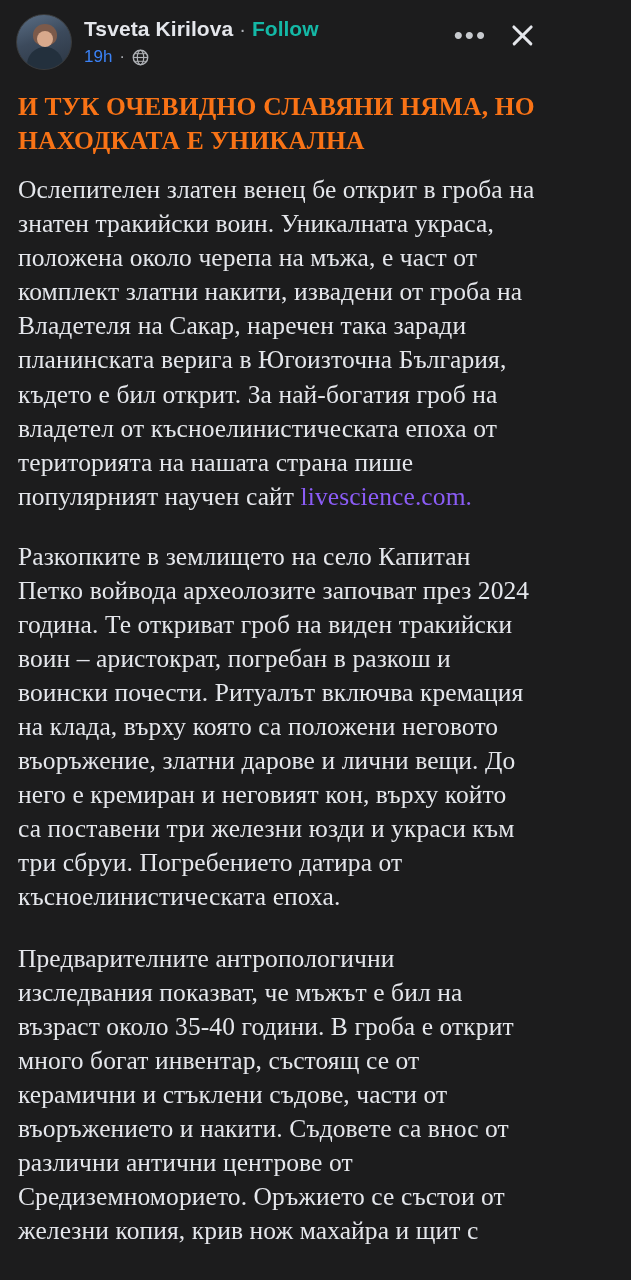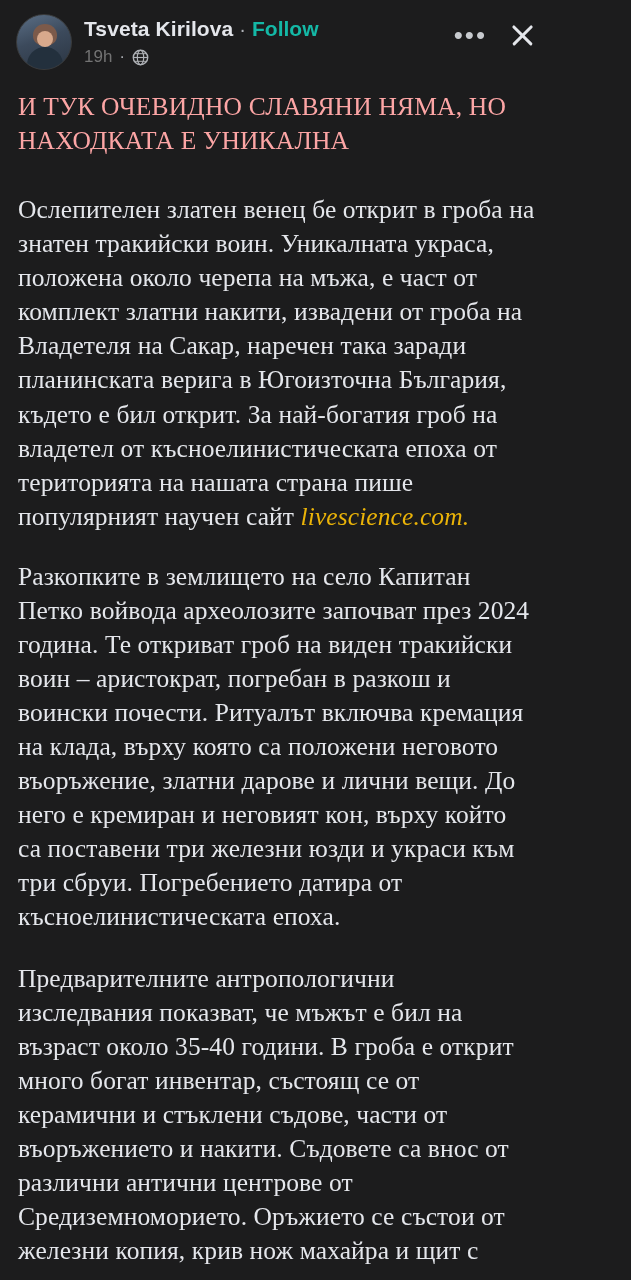--- a/index.html
+++ b/index.html
@@ -99,21 +99,21 @@
     cursor: pointer;
   }
   .meta-row {
     display: flex;
     align-items: center;
     gap: 7px;
     margin-top: 6px;
   }
   .time {
     font-size: 17px;
-    color: #737373;
+    color: #3b82f6;
   }
   .meta-dot {
     font-size: 16px;
     color: #b0b3b8;
   }
   .globe-icon {
     width: 17px;
     height: 17px;
     display: inline-block;
   }
@@ -152,37 +152,37 @@
 
   .body {
     padding: 14px 18px 0 18px;
     overflow: hidden;
     flex: 1 1 auto;
   }
   .post-title {
     font-family: "Liberation Serif", serif;
     font-size: 25.5px;
     line-height: 1.32;
-    color: #fca5a5;
-    margin-bottom: 36px;
+    color: #f97316;
+    margin-bottom: 16px;
     letter-spacing: 0.2px;
+    font-weight: bold;
   }
   .para {
     font-family: "Liberation Serif", serif;
     font-size: 25.5px;
     line-height: 1.335;
     color: #e4e6eb;
     margin-bottom: 26px;
     letter-spacing: 0.1px;
   }
   .para:last-child { margin-bottom: 0; margin-top: 28px; }
   .link {
-    color: #eab308;
-    cursor: pointer;
-    font-style: italic;
+    color: #8b5cf6;
+    cursor: pointer;
   }
 </style>
 </head>
 <body>
 
 <div class="post-view">
 
   <div class="header">
     <div class="avatar-wrap">
       <div class="avatar">

